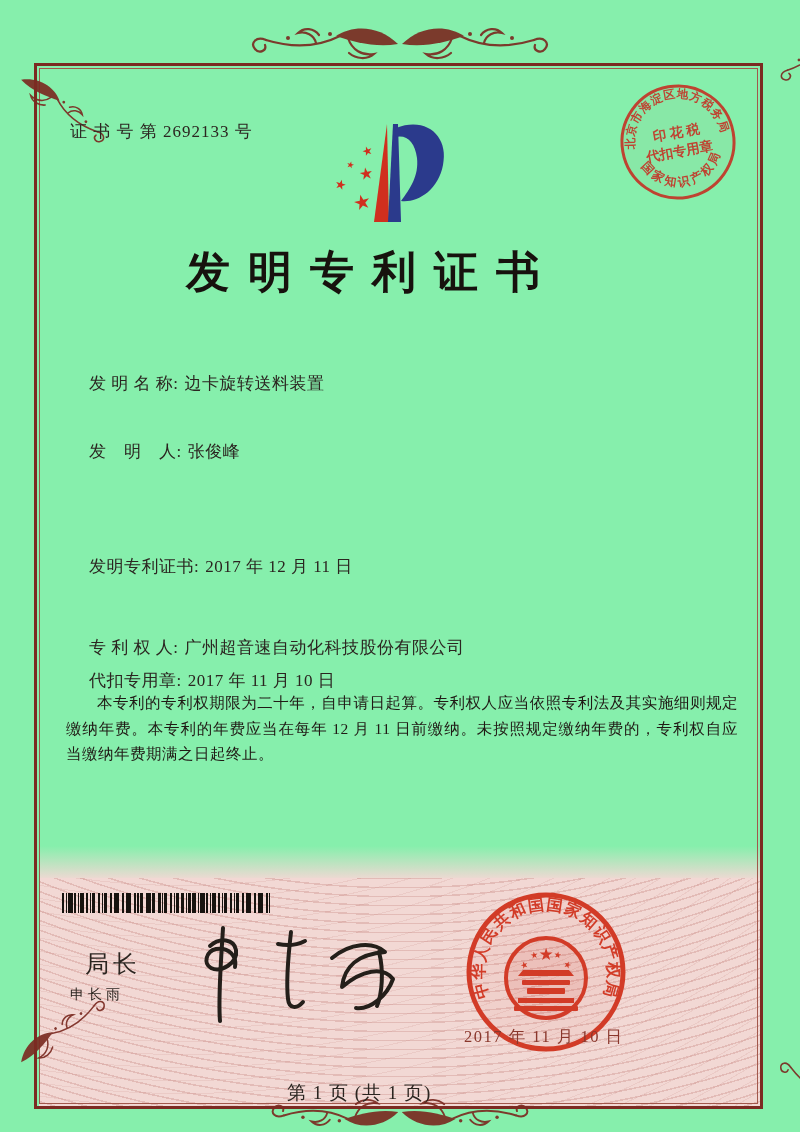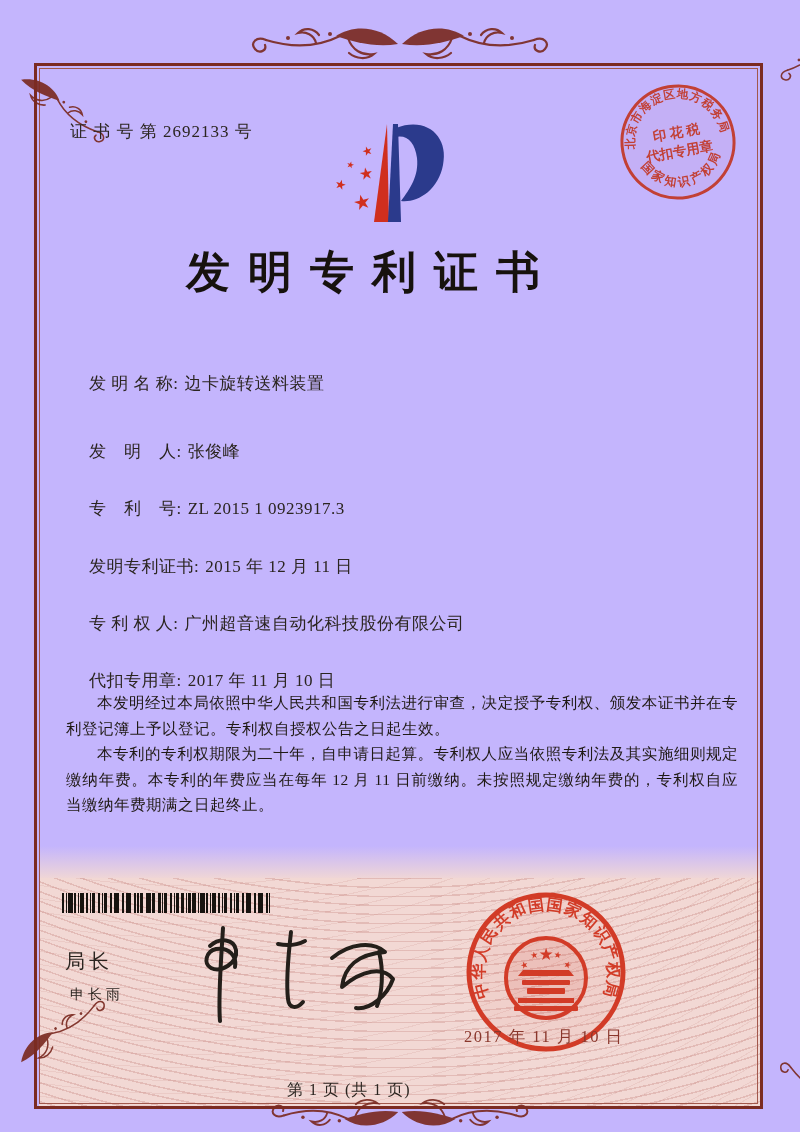--- a/index.html
+++ b/index.html
@@ -1,18 +1,18 @@
 <!DOCTYPE html>
 <html><head>
 <meta charset="utf-8">
 <style>
   html,body{margin:0;padding:0;background:#e8e4dc;}
   .page{
     position:relative; width:800px; height:1132px; margin:0 auto;
-    background:#c4b5fd;
+    background:#86efac;
     font-family:"Liberation Serif","DejaVu Serif",serif;
     color:#2b2520; overflow:hidden;
   }
   
   .pink-band{
     position:absolute; left:39px; top:878px; width:721px; height:228px;
     background-color:#f2d8d4;
     background-image:
       repeating-radial-gradient(circle at 50% -900px,
         rgba(191,120,114,.30) 0 1.5px, rgba(191,120,114,0) 1.5px 9px),
@@ -47,43 +47,43 @@
   .orn-br{right:20px; top:1042px; transform:scaleX(-1) rotate(-36deg); transform-origin:100% 50%;}
   
   .z{position:absolute; z-index:4;}
   .cert-no{left:70px; top:120px; font-size:17px; white-space:pre; letter-spacing:1px;}
   .title{
     left:0; right:56px; top:243px; margin:0; text-align:center;
     font-size:44px; font-weight:bold; letter-spacing:18px; 
     color:#17120e;
   }
   .field{left:70px; font-size:17px; white-space:pre; letter-spacing:.5px;}
-  .f0{top:352px}.f1{top:420px}.f2{top:477px}.f3{top:535px}.f4{top:592px}.f5{top:649px}
+  .f0{top:352px}.f1{top:420px}.f2{top:477px}.f3{top:535px}.f4{top:616px}.f5{top:649px}
   .field .val{margin-left:6px;}
   .body-text{
     left:66px; width:672px; top:690px; font-size:15.5px; line-height:25.5px;
     text-align:justify; letter-spacing:.5px; color:#201a15;
   }
   .body-text p{margin:0; text-indent:2em;}
   
   .barcode{
     left:62px; top:893px; width:208px; height:20px;
     background-image:
       repeating-linear-gradient(90deg,#17130f 0 2px,transparent 2px 6px),
       repeating-linear-gradient(90deg,#17130f 0 1px,transparent 1px 4px),
       repeating-linear-gradient(90deg,transparent 0 9px,#17130f 9px 11px);
   }
-  .official-title{left:65px; top:948px; font-size:20px; letter-spacing:4px;}
+  .official-title{left:85px; top:948px; font-size:24px; letter-spacing:4px;}
   .official-name{left:70px; top:986px; font-size:14px; letter-spacing:4px;}
   .signature{left:182px; top:922px;}
   .stamp{left:613px; top:77px; transform:rotate(-10deg); opacity:.95;}
   .logo{left:322px; top:110px;}
   .seal{left:456px; top:882px;}
   .seal-date{left:464px; top:1026px; font-size:16.5px; color:#8a372c; white-space:pre; letter-spacing:1.5px; z-index:5;}
-  .footer{left:287px; top:1080px; font-size:16px; letter-spacing:1px; white-space:pre;}
+  .footer{left:287px; top:1080px; font-size:19px; letter-spacing:1px; white-space:pre;}
   .hiddefs{position:absolute; width:0; height:0; overflow:hidden;}
 </style>
 </head>
 <body>
 
 <div class="page">
 
   <svg class="hiddefs" aria-hidden="true">
     <defs>
       <symbol id="flo" viewBox="0 0 150 60">
@@ -174,35 +174,31 @@
   </svg>
 
   <h1 class="z title">发明专利证书</h1>
 
   <div class="z field f1">
     <span class="lbl">发　明　人:</span><span class="val">张俊峰</span>
   </div>
   <div class="z field f0">
     <span class="lbl">发 明 名 称:</span><span class="val">边卡旋转送料装置</span>
   </div>
-  <div class="z field f2">
-    <span class="lbl">专　利　号:</span><span class="val">ZL 2015 1 0923917.3</span>
-  </div>
   <div class="z field f3">
-    <span class="lbl">发明专利证书:</span><span class="val">2015 年 12 月 11 日</span>
+    <span class="lbl">发明专利证书:</span><span class="val">2017 年 12 月 11 日</span>
   </div>
   <div class="z field f4">
     <span class="lbl">专 利 权 人:</span><span class="val">广州超音速自动化科技股份有限公司</span>
   </div>
   <div class="z field f5">
     <span class="lbl">代扣专用章:</span><span class="val">2017 年 11 月 10 日</span>
   </div>
 
   <div class="z body-text">
-    <p>本发明经过本局依照中华人民共和国专利法进行审查，决定授予专利权、颁发本证书并在专利登记簿上予以登记。专利权自授权公告之日起生效。</p>
     <p>本专利的专利权期限为二十年，自申请日起算。专利权人应当依照专利法及其实施细则规定缴纳年费。本专利的年费应当在每年 12 月 11 日前缴纳。未按照规定缴纳年费的，专利权自应当缴纳年费期满之日起终止。</p>
   </div>
 
   <div class="z barcode"></div>
 
   <div class="z official-title">局长</div>
   <div class="z official-name">申长雨</div>
 
   <svg class="z signature" width="230" height="105" viewBox="0 0 230 105">
     <g stroke="#241f1a" stroke-width="4" fill="none" stroke-linecap="round" stroke-linejoin="round">

